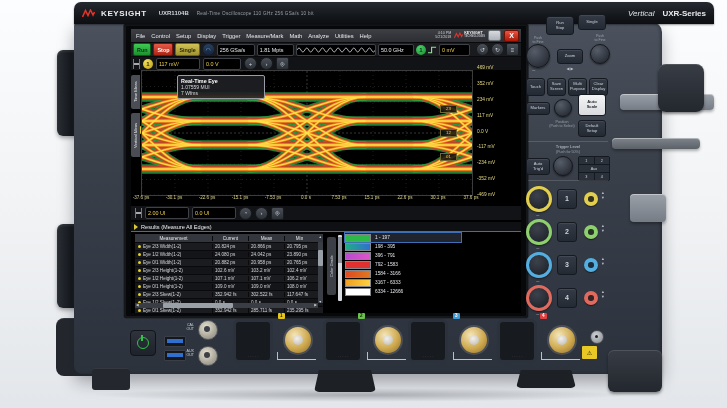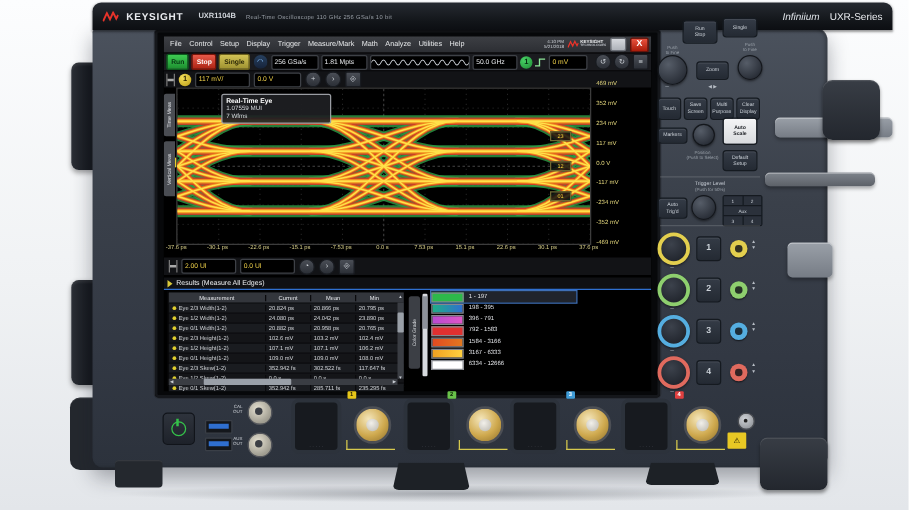--- a/index.html
+++ b/index.html
@@ -12,21 +12,21 @@
     background:linear-gradient(180deg,#4b525d 0%,#3a404a 40%,#323843 75%,#2c323c 100%);
     border-radius:4px 10px 8px 8px;
     box-shadow:0 8px 16px rgba(25,30,40,.35), inset 0 1px 0 rgba(255,255,255,.10), inset -2px 0 3px rgba(0,0,0,.25);}
   .bezel{position:absolute;left:0;top:0;width:640px;height:22px;z-index:4;
     background:linear-gradient(180deg,#262a31,#121519 70%,#0c0e12);border-radius:7px 7px 0 0;
     display:flex;align-items:center;color:#e9ebef;box-shadow:0 1px 2px rgba(0,0,0,.4);}
   .brand{font-weight:bold;font-size:8px;letter-spacing:.6px;margin-left:6px;}
   .model{font-weight:bold;font-size:6px;color:#cfd3d9;margin-left:12px;}
   .mdesc{font-size:4.6px;color:#9aa0a8;margin-left:8px;letter-spacing:.3px;}
   .family{margin-left:auto;font-size:8px;font-style:italic;color:#dfe3e8;}
-  .series{font-weight:normal;font-size:8px;margin:0 8px 0 8px;text-align:center;}
+  .series{font-weight:bold;font-size:8px;margin:0 8px 0 8px;text-align:center;}
   .spark{width:13px;height:9px;margin-left:8px;}
   
   .handle{position:absolute;left:-17px;width:24px;background:linear-gradient(90deg,#2b2f36,#15181d 60%);
     border-radius:6px;box-shadow:inset 0 2px 2px rgba(255,255,255,.08),0 2px 4px rgba(0,0,0,.35);}
   .bumper{position:absolute;background:#24282e;border-radius:8px;box-shadow:inset 0 1px 0 rgba(255,255,255,.08);}
   .foot{position:absolute;background:#1d2126;border-radius:0 0 5px 5px;
     clip-path:polygon(8% 0,92% 0,100% 100%,0 100%);}
   .clampA{position:absolute;background:linear-gradient(180deg,#9aa0a8,#767c85);border-radius:4px;
     box-shadow:0 2px 3px rgba(0,0,0,.3), inset 0 1px 0 rgba(255,255,255,.4);}
   .clampKnob{position:absolute;background:linear-gradient(180deg,#383d45,#23272e);border-radius:8px;
@@ -170,21 +170,21 @@
 
     <div class="chassis"></div>
 
     <div class="bezel">
       <svg class="spark" viewBox="0 0 26 18">
         <path d="M1 16 L7 3 L12 13 L17 2 L22 12 L25 6" fill="none" stroke="#e8332a" stroke-width="3"></path>
       </svg>
       <span class="brand">KEYSIGHT</span>
       <span class="model">UXR1104B</span>
       <span class="mdesc">Real-Time Oscilloscope   110 GHz   256 GSa/s   10 bit</span>
-      <span class="family">Infiniium</span>
+      <span class="family">Vertical</span>
       <span class="series">UXR-Series</span>
     </div>
 
     <div class="screen">
       <div class="lcd">
 
         <div class="menubar">
 
           <div class="mi">File</div>
             <div class="mi">Control</div>

